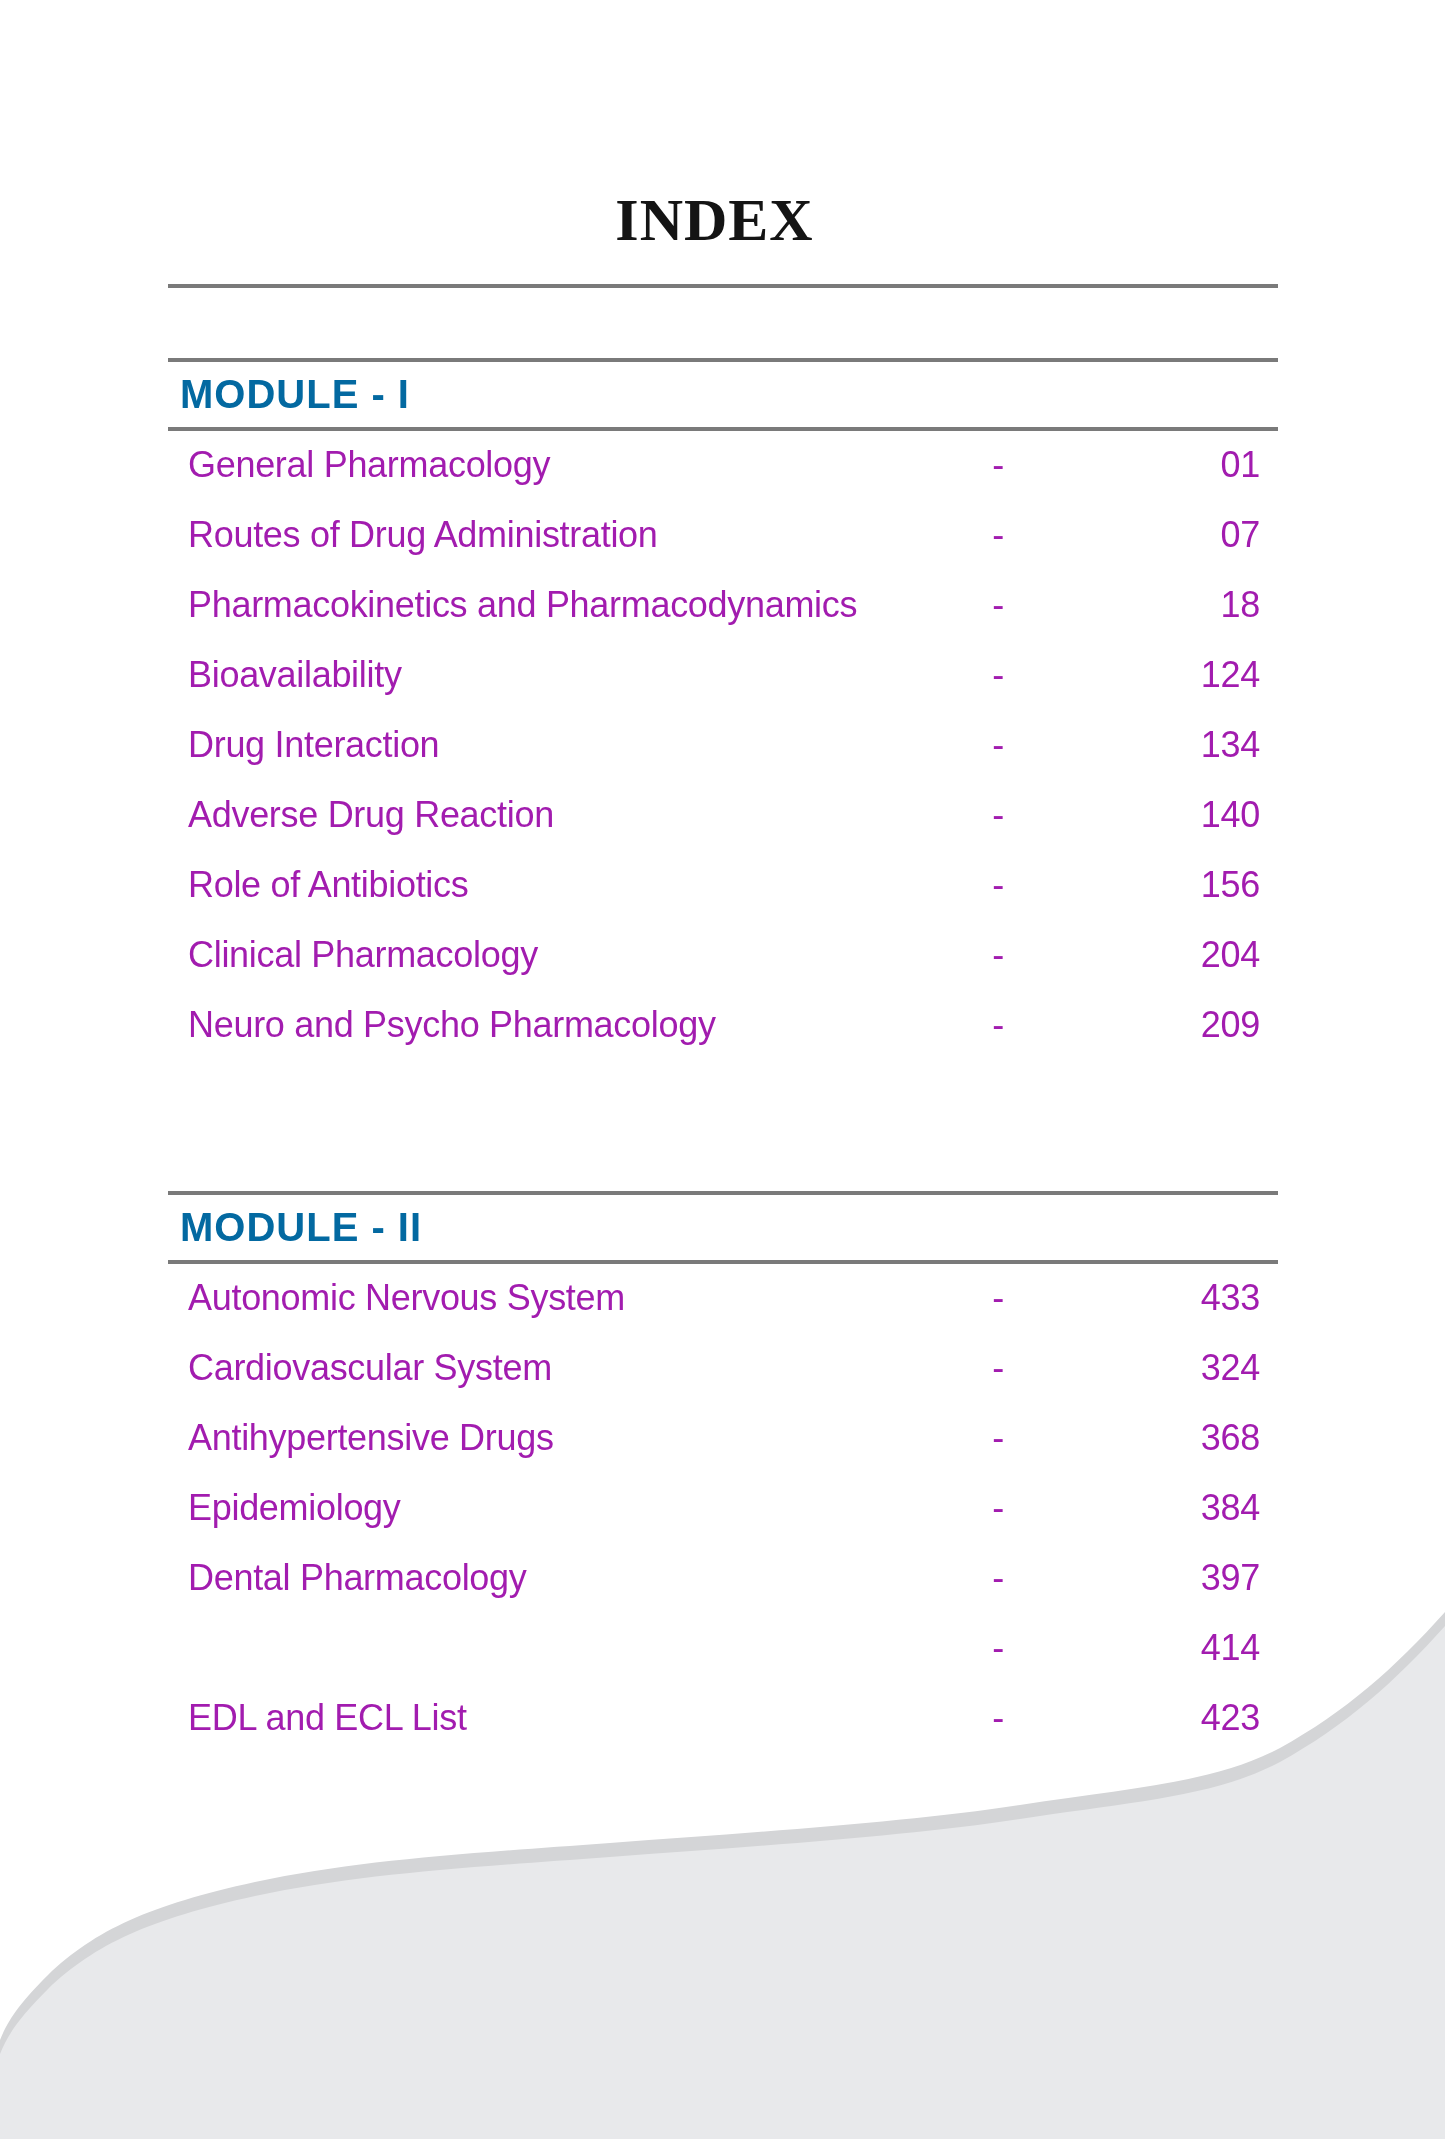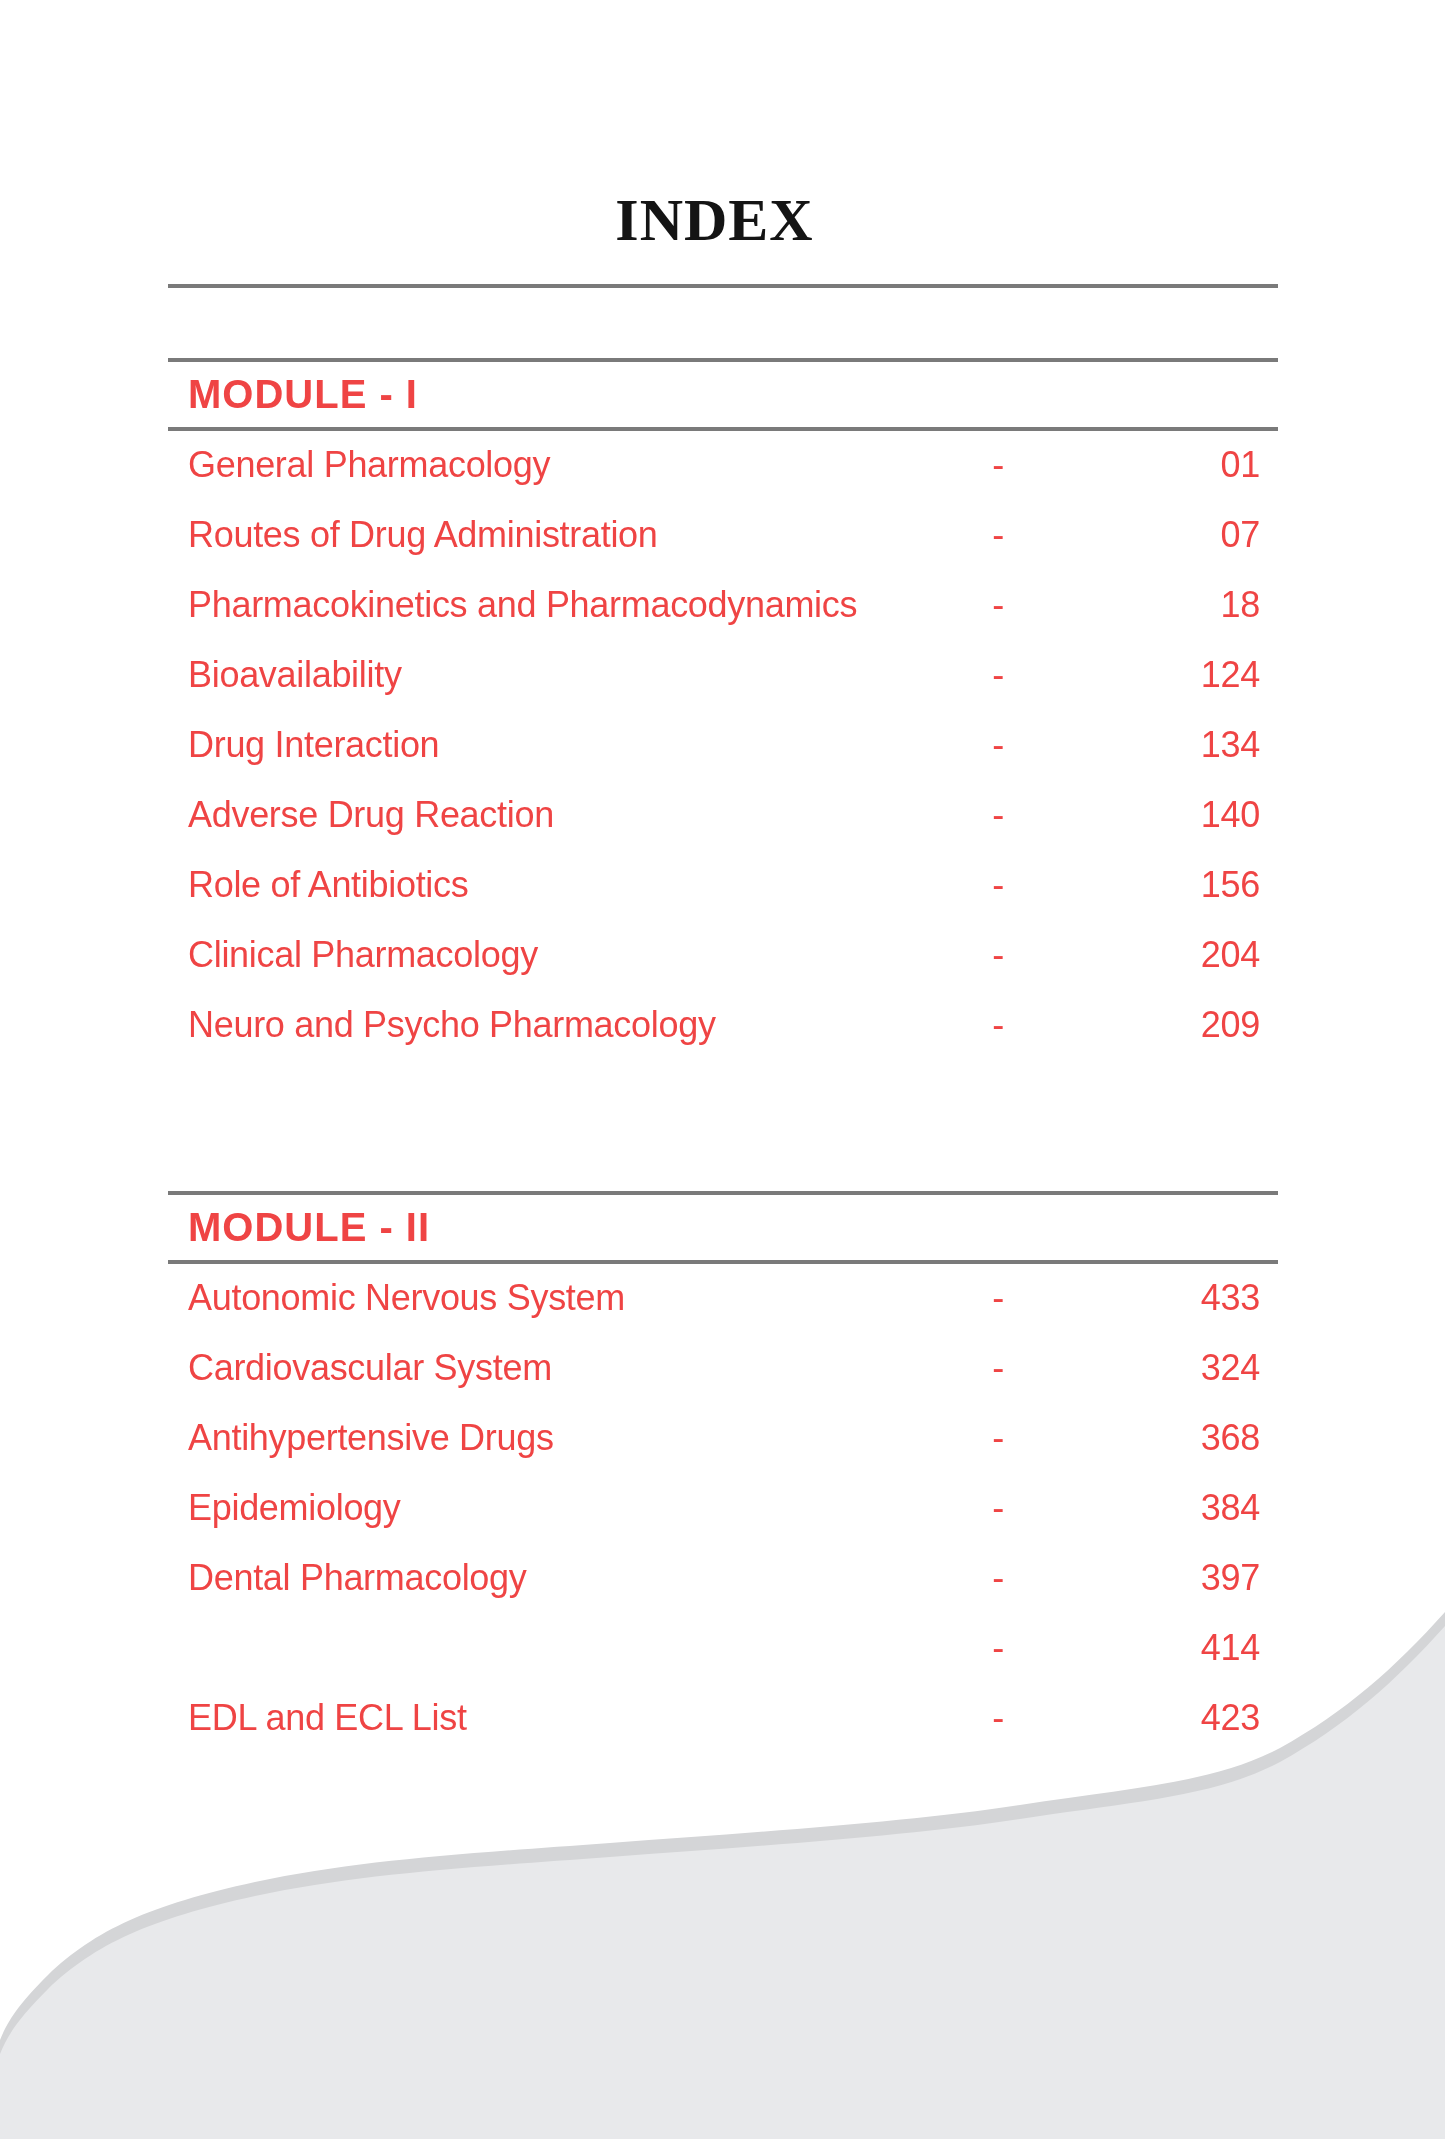--- a/index.html
+++ b/index.html
@@ -27,39 +27,39 @@
     left:168px;width:1110px;height:4px;
     background:#7a7a7a;
   }
   .rule-index{top:284px;}
   .rule-m1-top{top:358px;}
   .rule-m1-bottom{top:427px;}
   .rule-m2-top{top:1191px;}
   .rule-m2-bottom{top:1260px;}
   .module-label{
     position:absolute;
-    left:188px;
+    left:180px;
     font-size:40px;
     line-height:44px;
     font-weight:700;
     letter-spacing:1px;
-    color:#ef4444;
+    color:#0369a1;
   }
   .module-1-label{top:372px;}
   .module-2-label{top:1205px;}
   .toc-row{
     position:absolute;
     left:188px;
     width:1072px; 
     height:70px;
     display:flex;
     align-items:center;
     font-size:36px;
     letter-spacing:-0.3px;
-    color:#ef4444;
+    color:#a21caf;
   }
   .toc-title{flex:1;}
   .toc-sep{
     position:absolute;
     left:795px;width:30px;
     text-align:center;
   }
   .toc-page{
     position:absolute;
     right:0;

